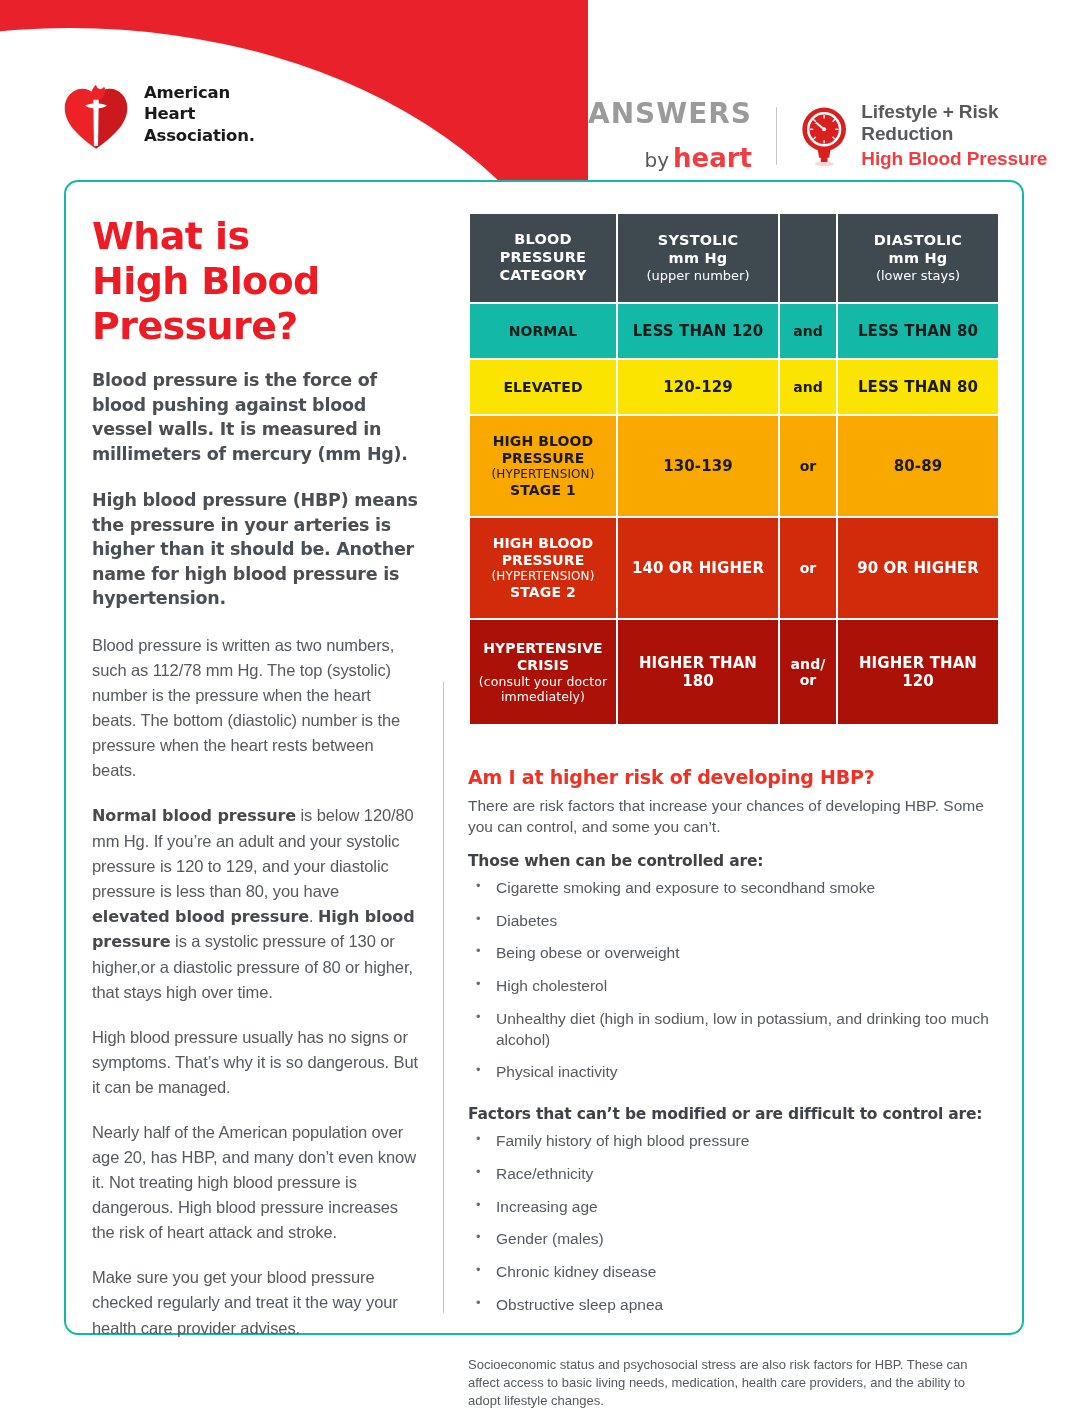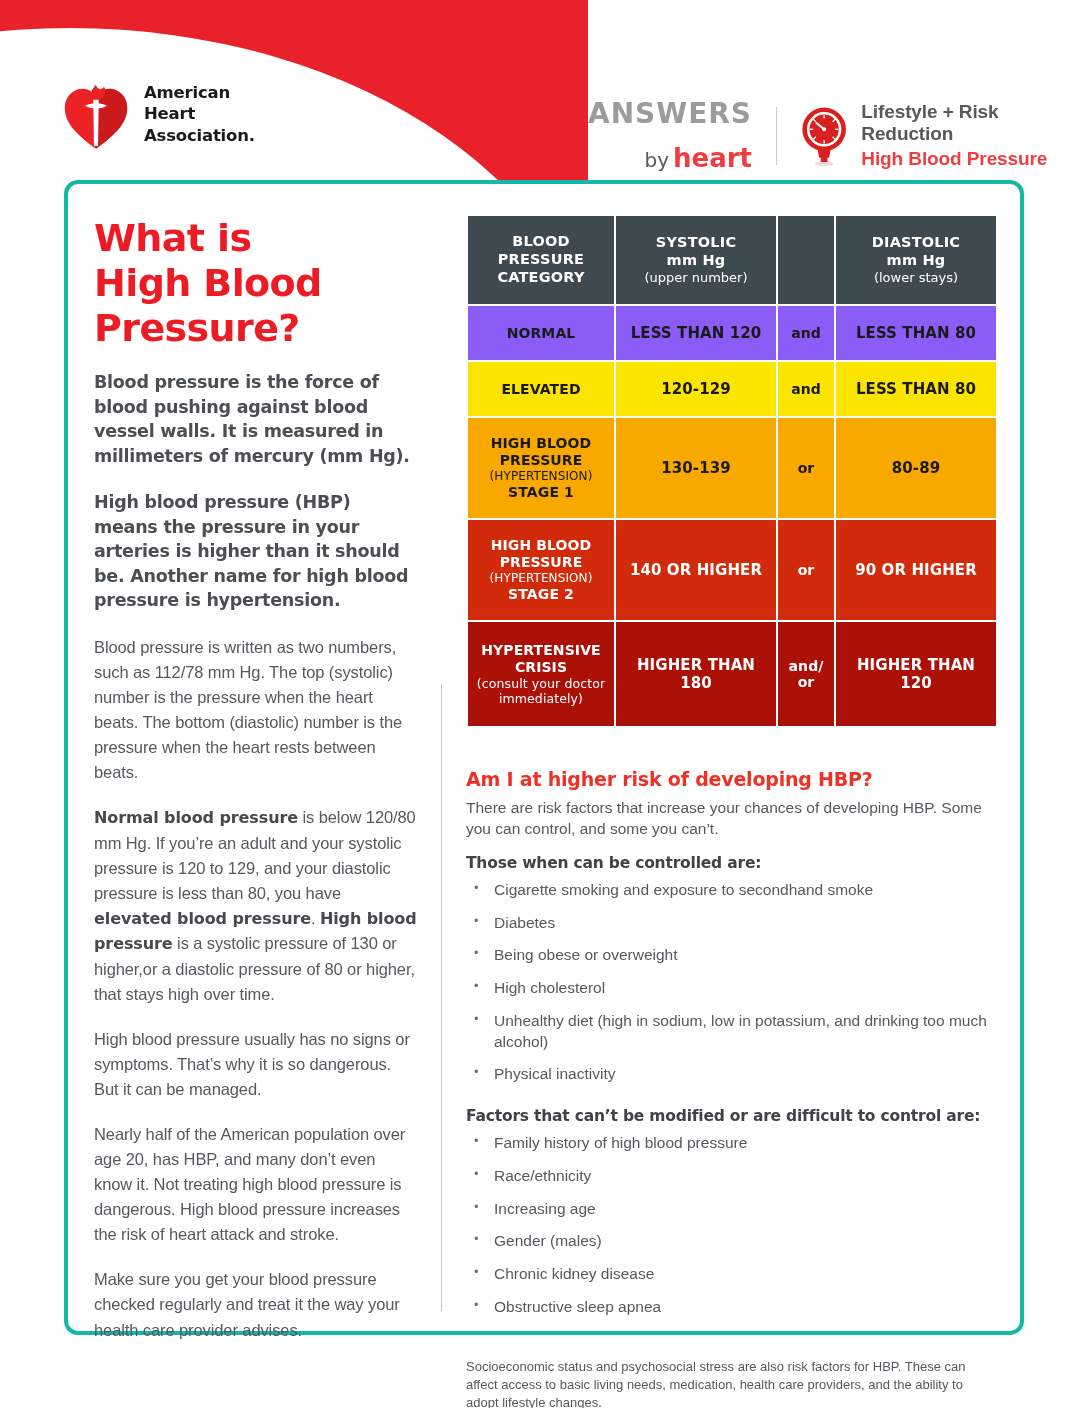--- a/index.html
+++ b/index.html
@@ -135,21 +135,21 @@
     margin-top: 2px;
   }
 
   
   .content-box {
     position: absolute;
     left: 64px; top: 180px;
     width: 960px;
     height: 1155px;
     background: #ffffff;
-    border: 4px solid #14b8a6;
+    border: 2px solid #14b8a6;
     border-radius: 14px;
     box-sizing: border-box;
   }
   .columns {
     position: absolute;
     left: 0; top: 0;
     width: 100%;
     height: 100%;
     display: flex;
   }
@@ -227,21 +227,21 @@
     color: #ffffff;
     height: 76px;
   }
   .hdr .h1 { font-size: 14.5px; line-height: 1.22; display:block; letter-spacing: 0.2px; }
   .hdr .h2 { font-size: 14.5px; line-height: 1.22; display:block; letter-spacing: 0.2px; }
   .hdr .h3 { font-size: 13px; font-weight: normal; display:block; line-height:1.25; }
   .cat-col { width: 146px; }
   .num-col { width: 160px; }
   .conj-col { width: 56px; }
 
-  .r-normal  { background: #8b5cf6; color: #1a1a1a; }
+  .r-normal  { background: #14b8a6; color: #1a1a1a; }
   .r-elev    { background: #fbe500; color: #1a1a1a; }
   .r-stage1  { background: #f9a800; color: #1a1a1a; }
   .r-stage2  { background: #d22b0c; color: #ffffff; }
   .r-crisis  { background: #ac1108; color: #ffffff; }
 
   .cell-lg { font-size: 15px; letter-spacing: 0.1px; }
   .cell-md { font-size: 14px; letter-spacing: 0.1px; }
   .cell-cat { font-size: 14px; line-height: 1.2; letter-spacing: 0.1px; }
   .cell-cat .sub { font-size: 12px; font-weight: normal; display:block; line-height: 1.25; }
   .cell-cat .subi { font-size: 12.5px; font-weight: normal; display:block; line-height: 1.22; }

